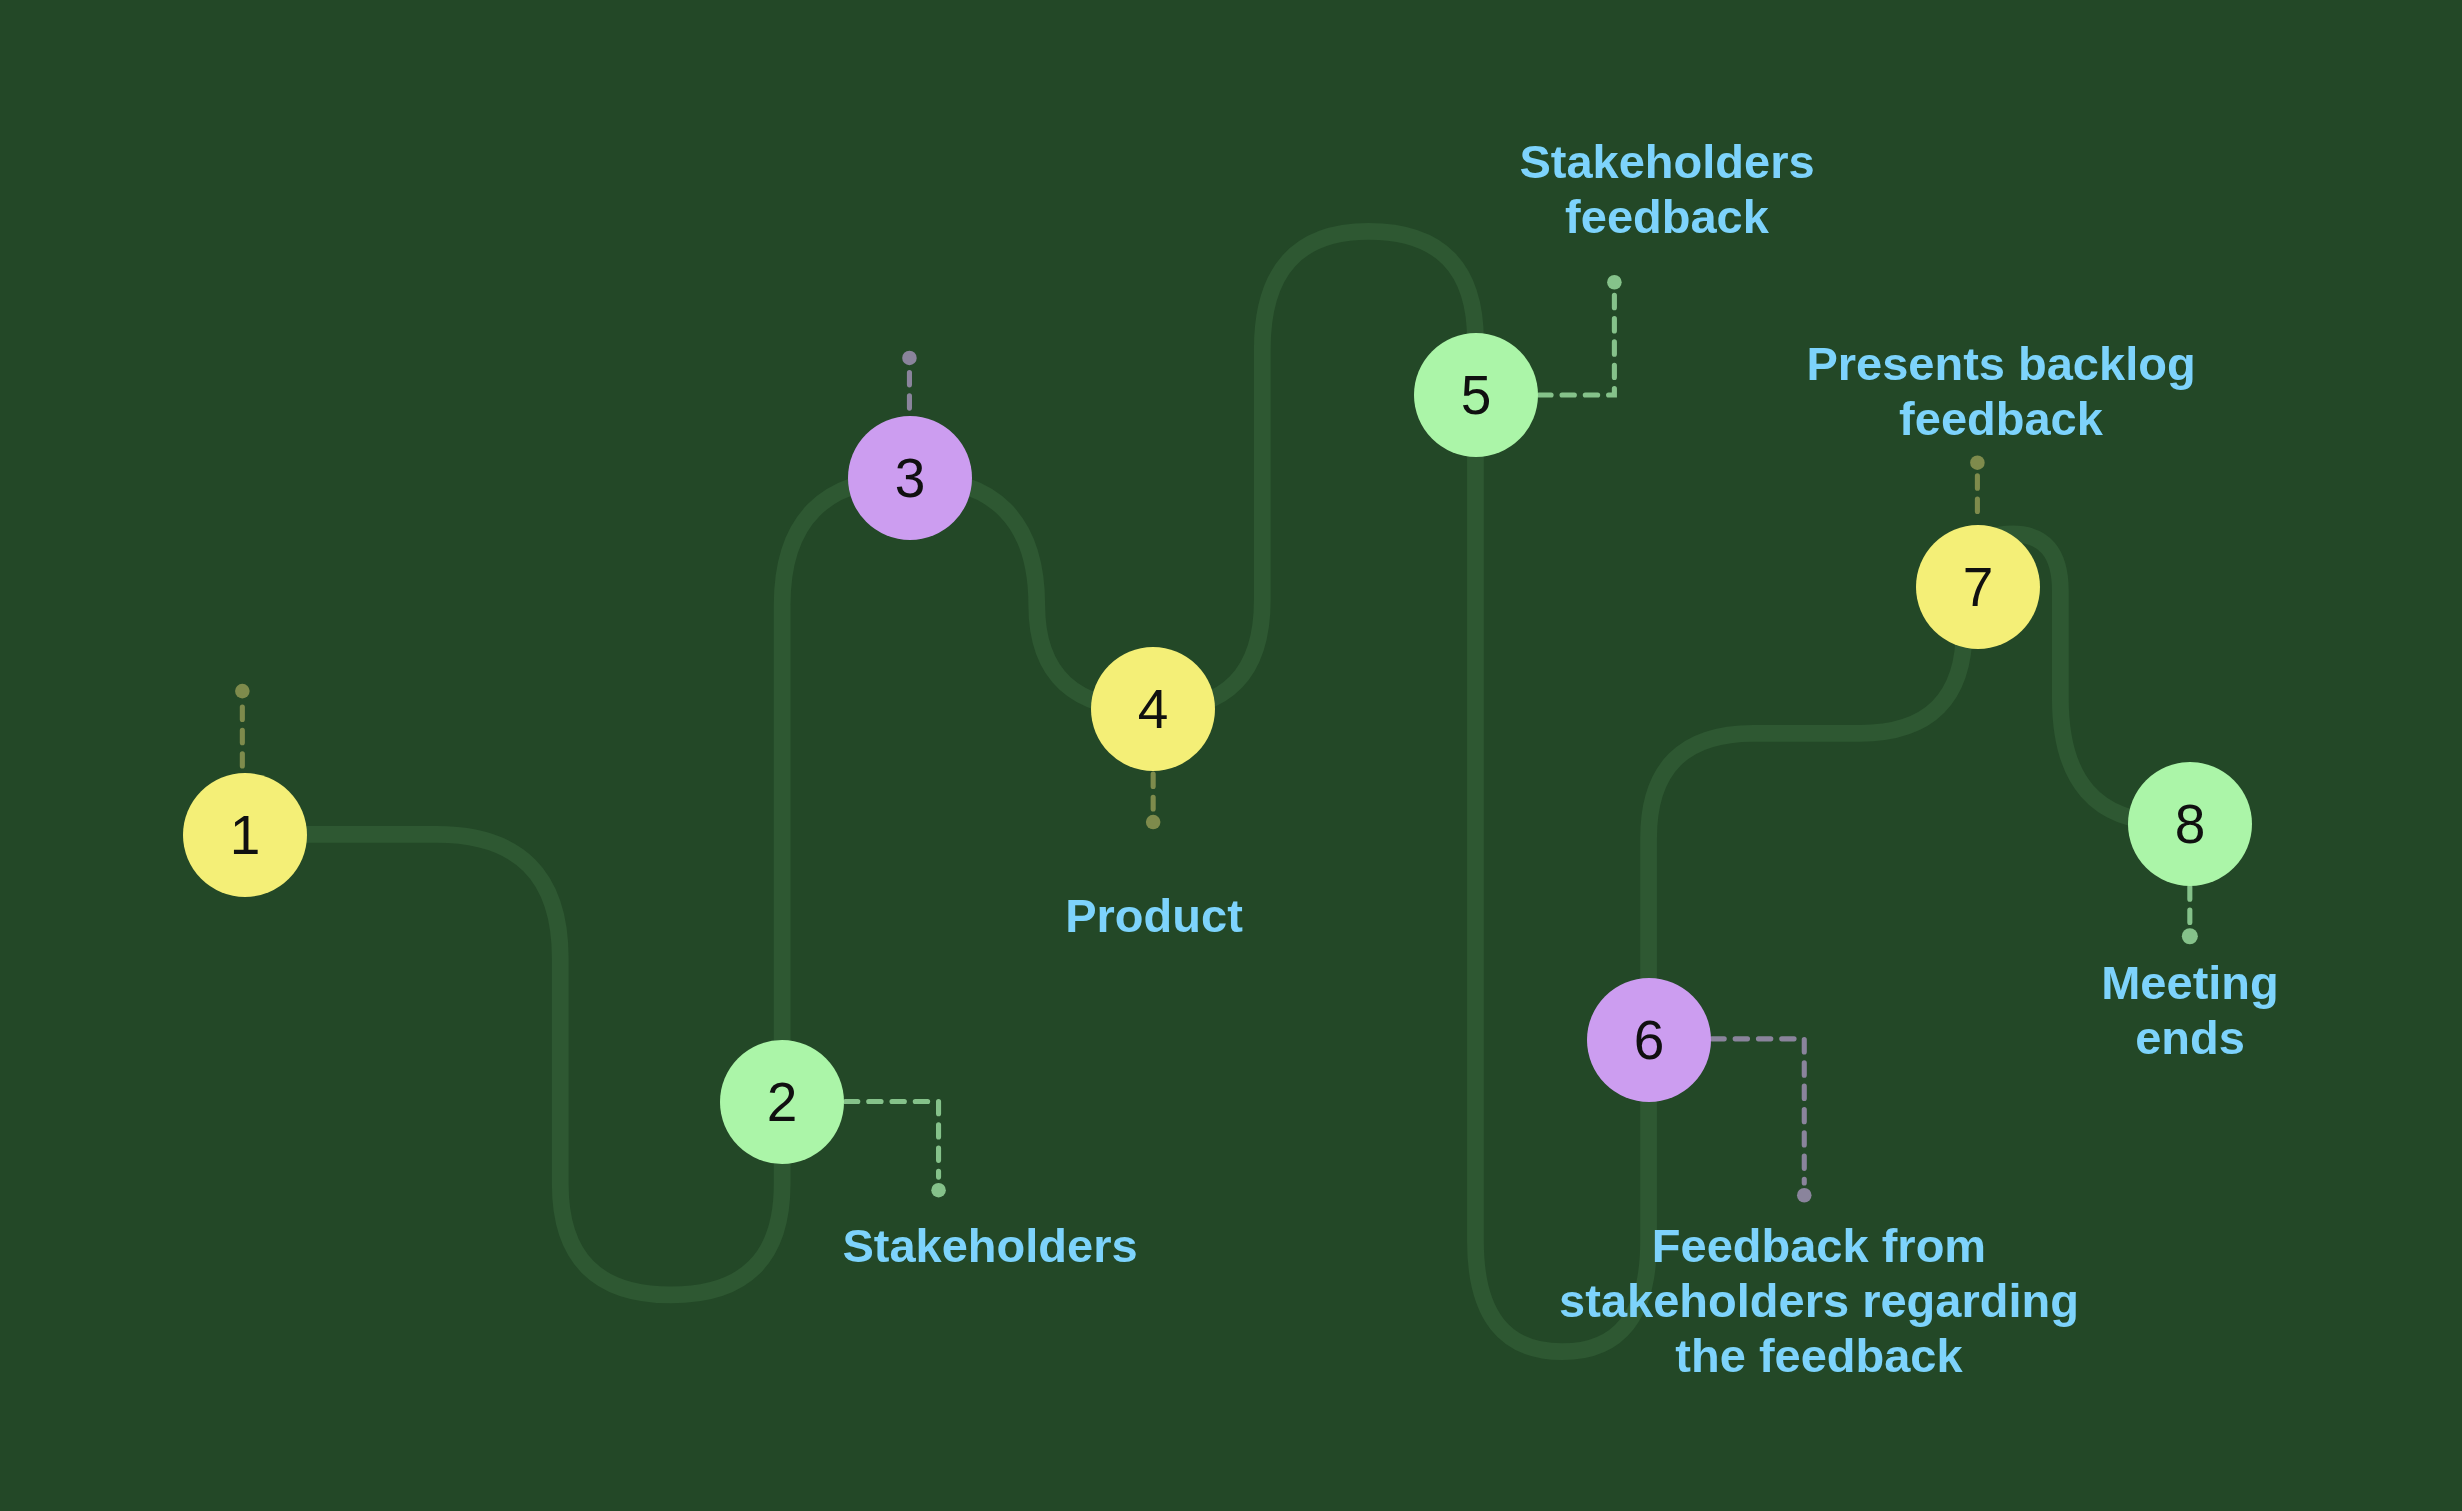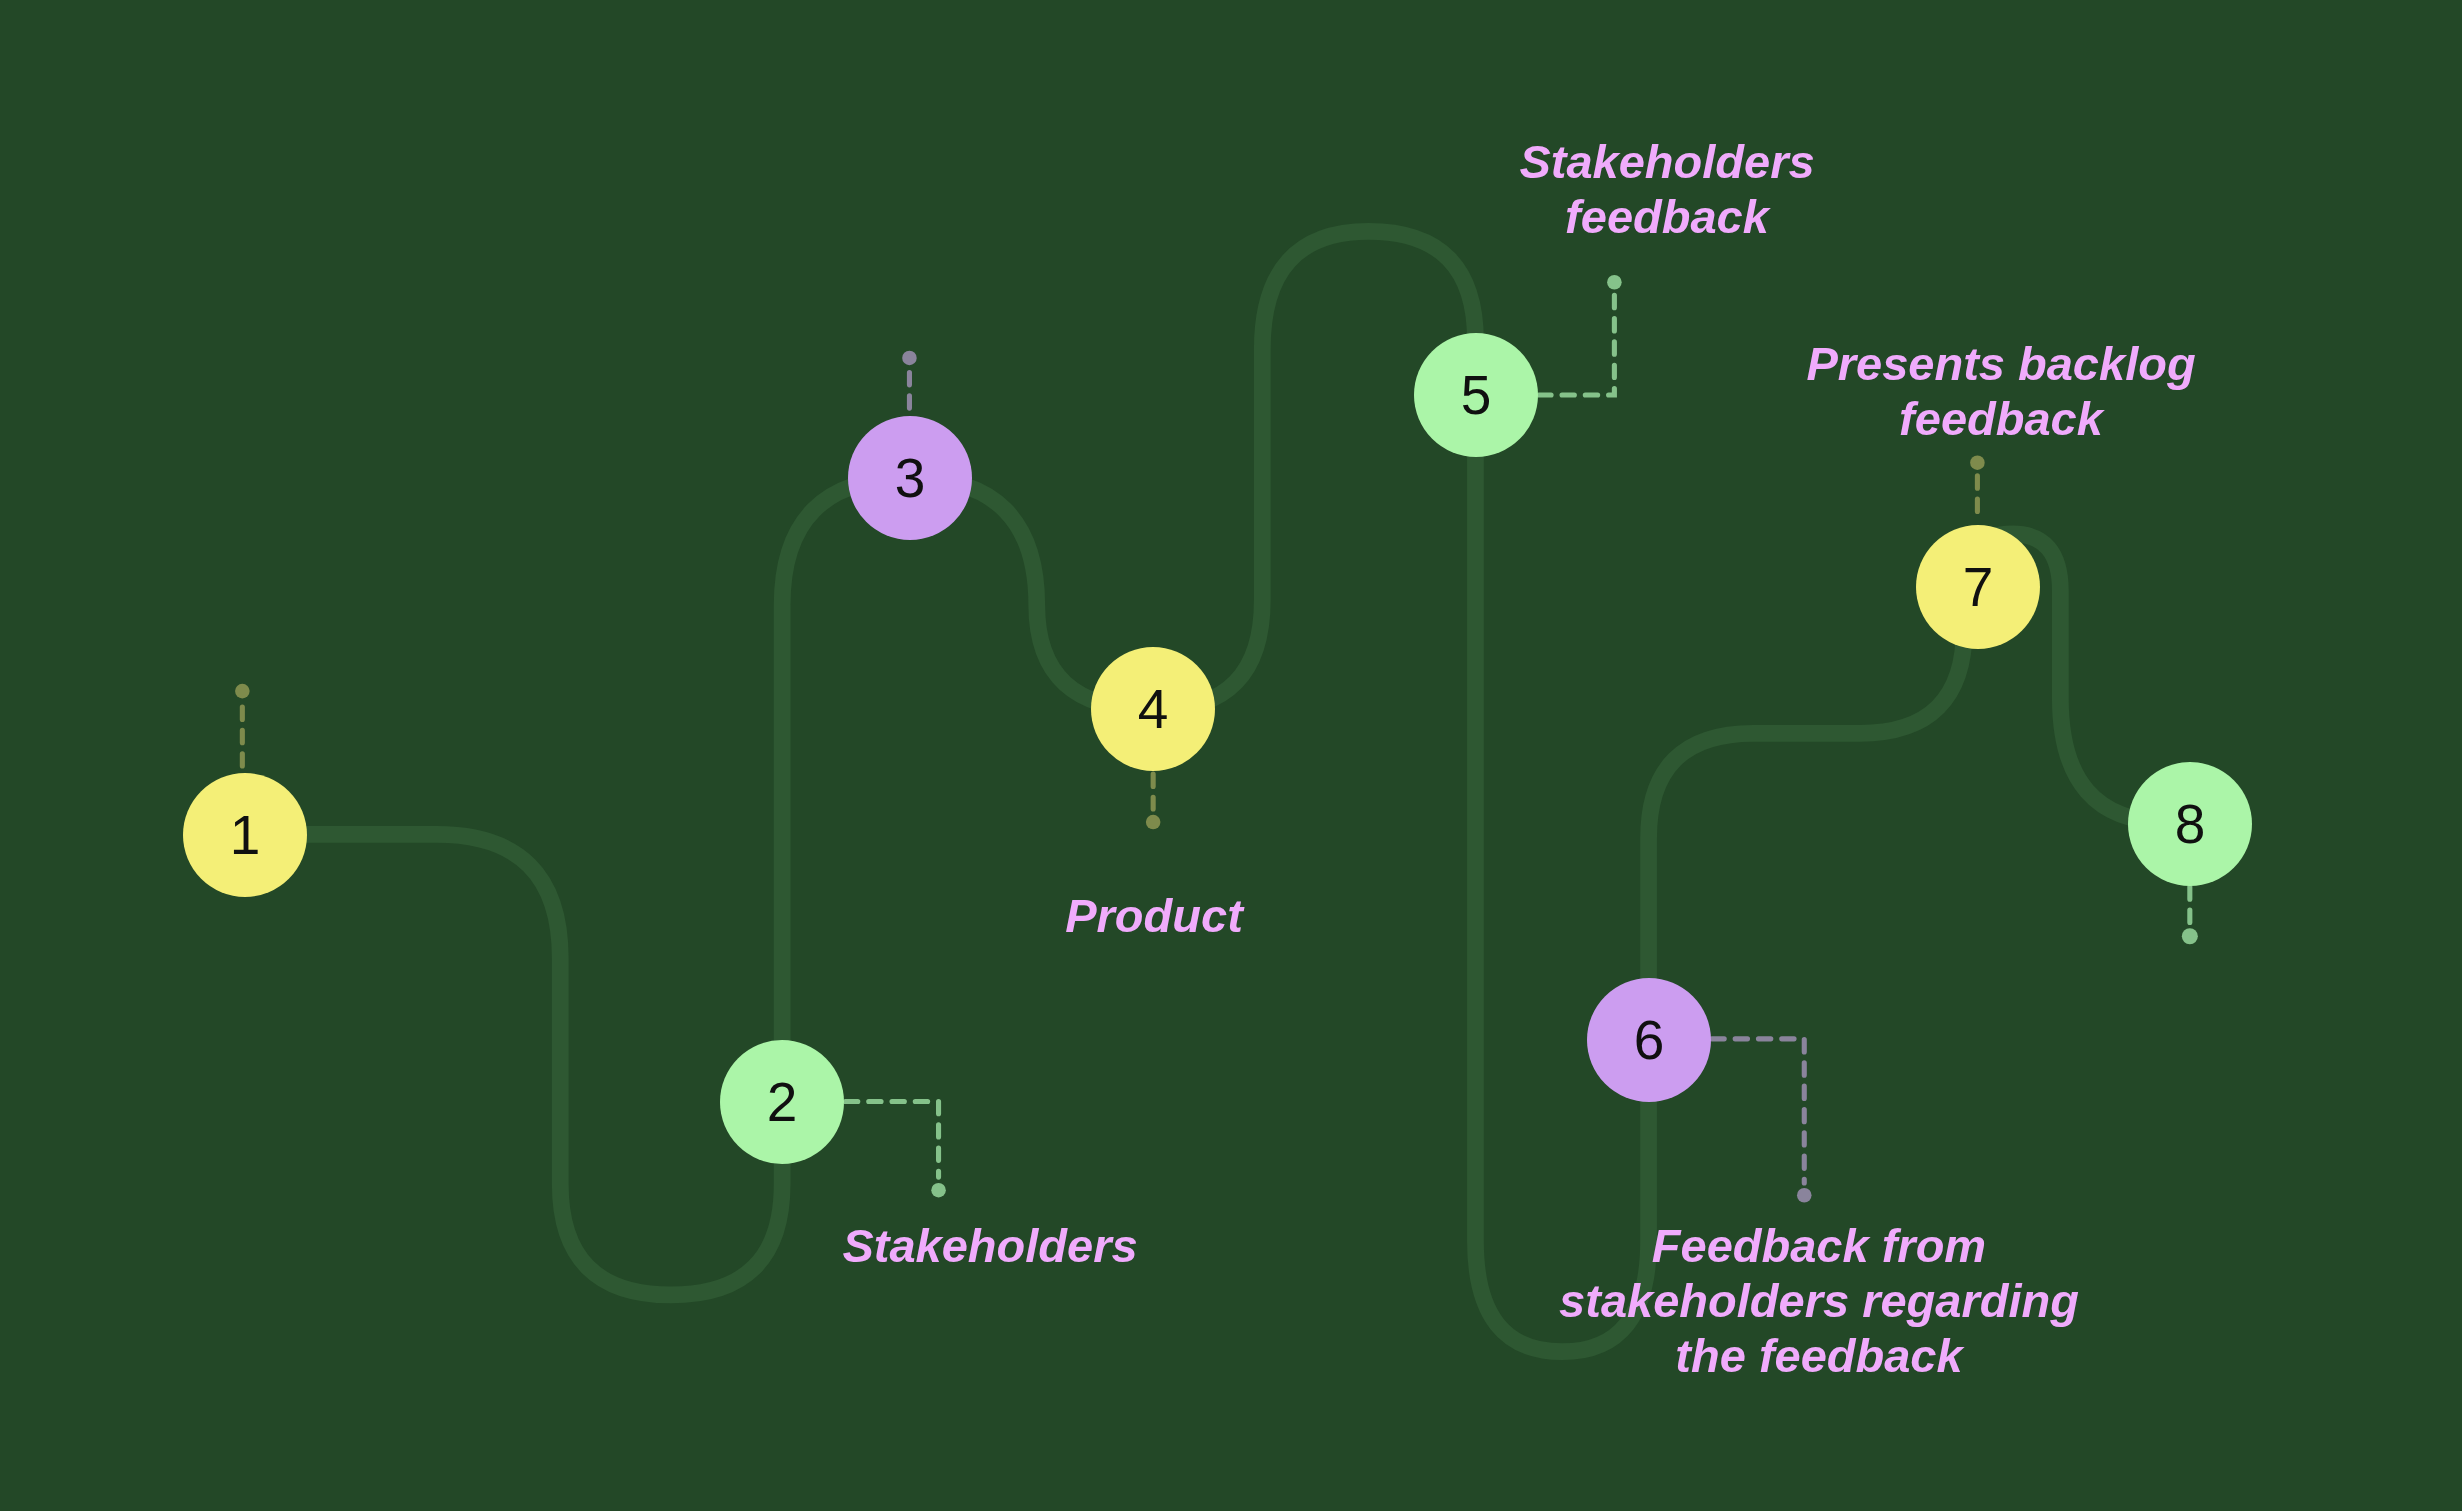--- a/index.html
+++ b/index.html
@@ -49,27 +49,26 @@
     font-weight: 400;
     color: #101010;
   }
   .c-yellow { background: #F4EF77; }
   .c-green  { background: #ABF5A8; }
   .c-purple { background: #CC9DF0; }
 
   .label {
     position: absolute;
     transform: translate(-50%, -50%);
-    color: #f0abfc;
+    color: #7dd3fc;
     font-size: 47px;
     font-weight: 700;
     line-height: 1.17;
     text-align: center;
     white-space: pre-line;
-    font-style: italic;
   }
   
   .n1 { left: 245px;  top: 835px; }
   .n2 { left: 782px; top: 1102px; }
   .n3 { left: 910px; top: 478px;  }
   .n4 { left: 1153px; top: 709px;  }
   .n5 { left: 1476px; top: 395px;  }
   .n6 { left: 1649px; top: 1040px; }
   .n7 { left: 1978px; top: 587px;  }
   .n8 { left: 2190px; top: 824px; }
@@ -152,15 +151,16 @@
 
   <div class="label l2">Stakeholders</div>
   <div class="label l4">Product</div>
   <div class="label l5">Stakeholders
 feedback</div>
   <div class="label l6">Feedback from
 stakeholders regarding
 the feedback</div>
   <div class="label l7">Presents backlog
 feedback</div>
+  <div class="label l8">Meeting ends</div>
 
 </div>
 
 
 </body></html>

